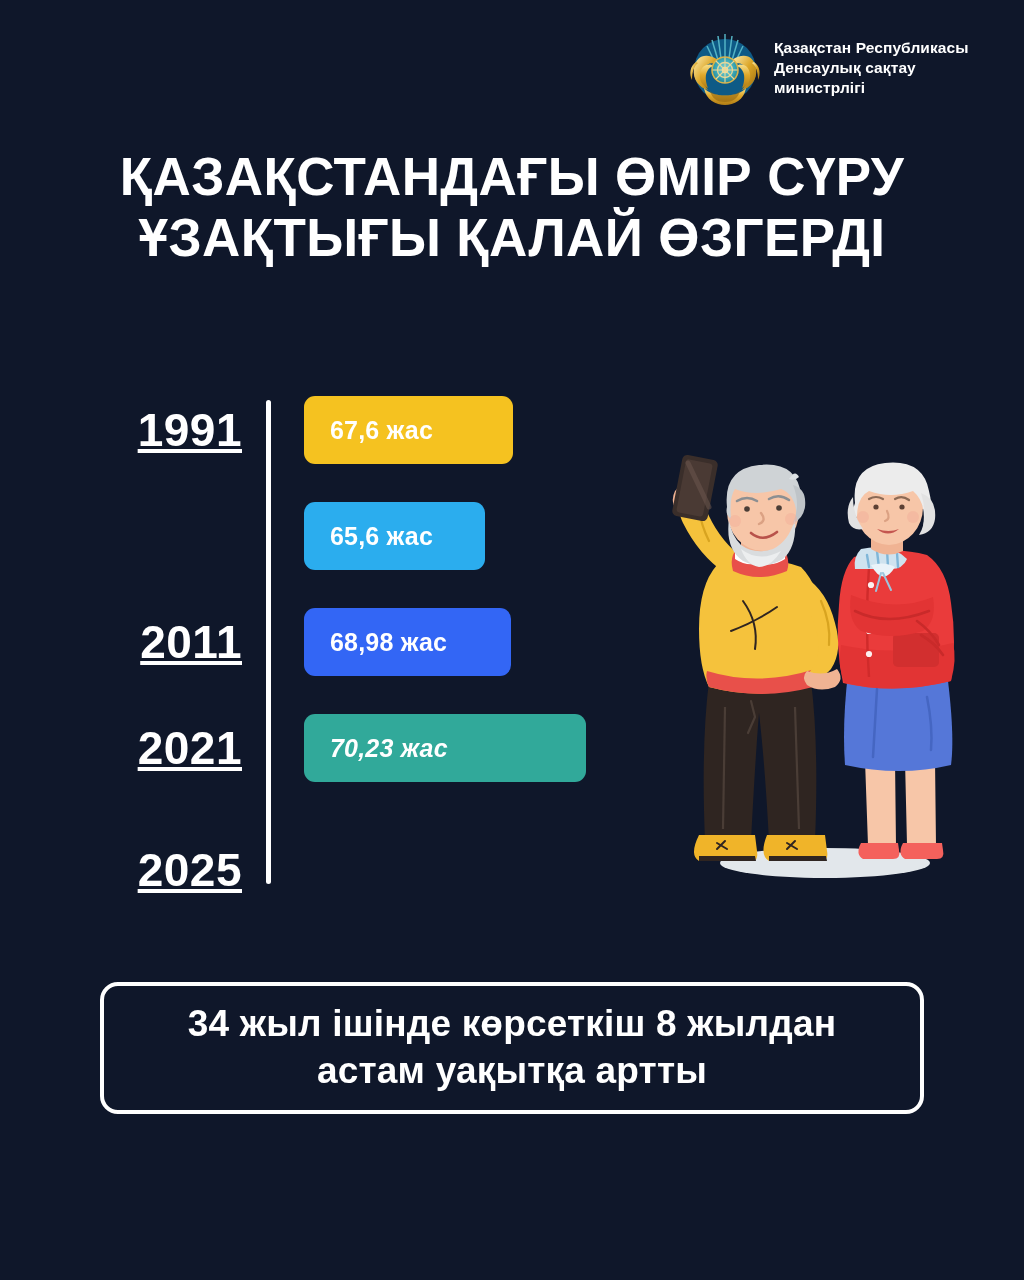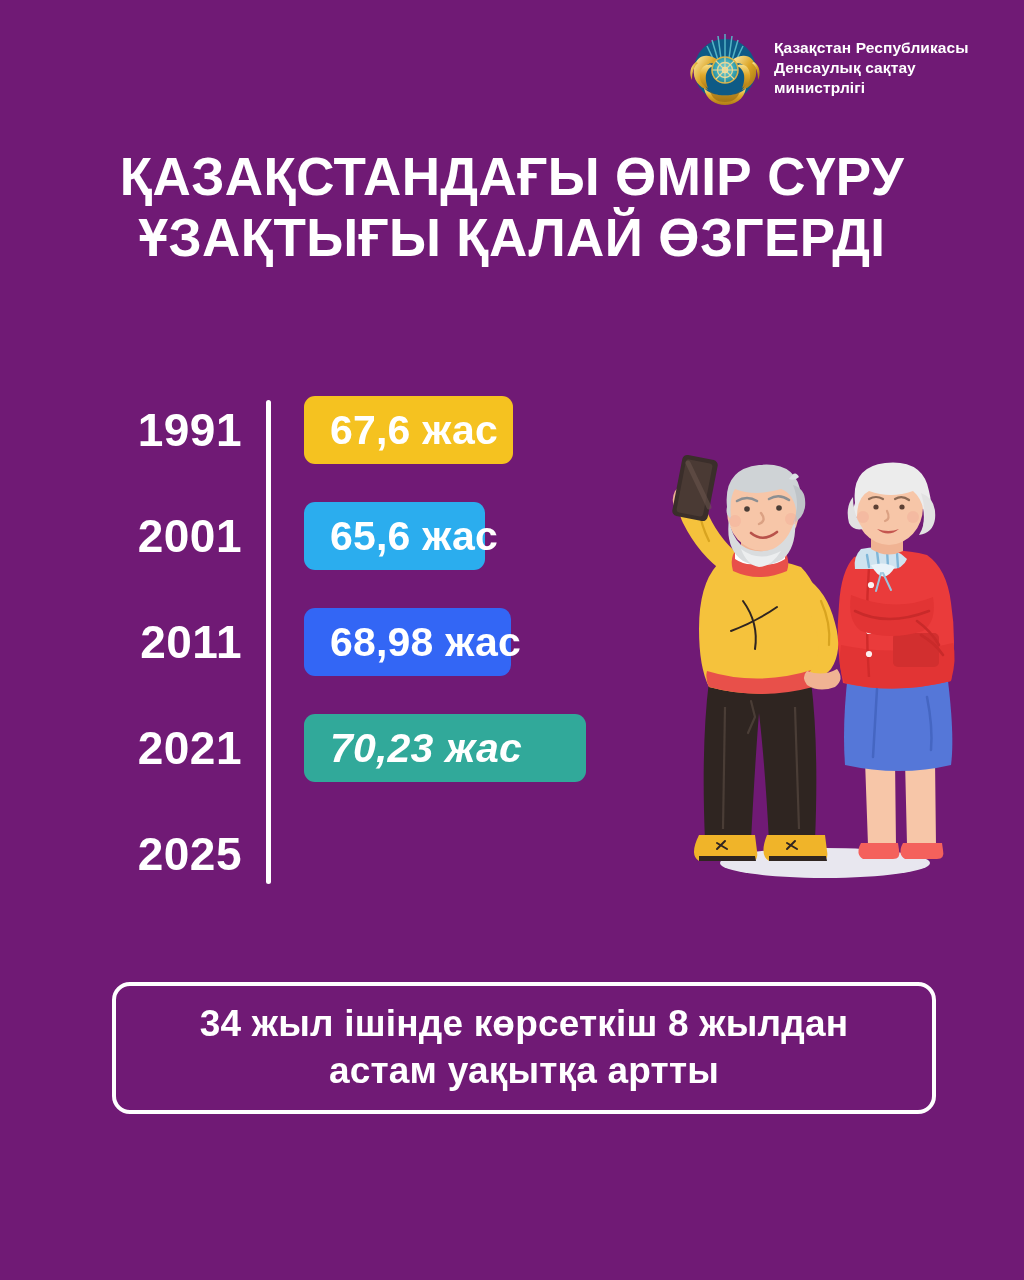--- a/index.html
+++ b/index.html
@@ -14,21 +14,21 @@
     background: #0d4b8c;
     font-family: "Liberation Sans", sans-serif;
     position: relative;
     overflow: hidden;
   }
 
   .page {
     position: relative;
     width: 1024px;
     height: 1280px;
-    background: #701a75;
+    background: #0f172a;
   }
 
   
   .ministry-logo {
     position: absolute;
     top: 26px;
     left: 688px;
     display: flex;
     align-items: center;
     gap: 12px;
@@ -95,35 +95,36 @@
   .row-year {
     position: absolute;
     left: 60px;
     width: 182px;
     text-align: right;
     color: #ffffff;
     font-size: 46px;
     font-weight: bold;
     letter-spacing: 0.5px;
     line-height: 1;
+    text-decoration: underline;
   }
 
   .bar {
     position: absolute;
     left: 304px;
     height: 68px;
     border-radius: 11px;
     display: flex;
     align-items: center;
     padding-left: 26px;
   }
 
   .bar-label {
     color: #ffffff;
-    font-size: 41px;
+    font-size: 25px;
     font-weight: bold;
     letter-spacing: 0.2px;
     white-space: nowrap;
     line-height: 1;
   }
 
   
   .illustration {
     position: absolute;
     left: 655px;
@@ -139,21 +140,20 @@
     top: 982px;
     width: 824px;
     height: 132px;
     border: 4px solid #ffffff;
     border-radius: 18px;
     display: flex;
     align-items: center;
     justify-content: center;
     text-align: center;
     padding: 0 40px;
-    margin-left: 12px;
   }
 
   .footnote-text {
     color: #ffffff;
     font-size: 37px;
     font-weight: bold;
     line-height: 1.26;
     letter-spacing: 0.2px;
   }
 </style>
@@ -233,41 +233,40 @@
     <div class="axis-line"></div>
 
     <div class="row" style="top:0px;">
       <div class="row-year">1991</div>
       <div class="bar" style="width:209px;background:#f5c220;">
         <span class="bar-label">67,6 жас</span>
       </div>
     </div>
 
     <div class="row" style="top:106px;">
-      <div class="row-year">2001</div>
       <div class="bar" style="width:181px;background:#2badee;">
         <span class="bar-label">65,6 жас</span>
       </div>
     </div>
 
     <div class="row" style="top:212px;">
       <div class="row-year">2011</div>
       <div class="bar" style="width:207px;background:#3366f5;">
         <span class="bar-label">68,98 жас</span>
       </div>
     </div>
 
     <div class="row" style="top:318px;">
       <div class="row-year">2021</div>
       <div class="bar" style="width:282px;background:#31a99a;font-style:italic;">
         <span class="bar-label">70,23 жас</span>
       </div>
     </div>
 
-    <div class="row" style="top:424px;">
+    <div class="row" style="top:440px;">
       <div class="row-year">2025</div>
     </div>
   </div>
 
   <svg class="illustration" viewBox="0 0 340 445">
 
     <ellipse cx="170" cy="418" rx="105" ry="15" fill="#eef2f6" opacity="0.95"></ellipse>
 
     <g>
 

